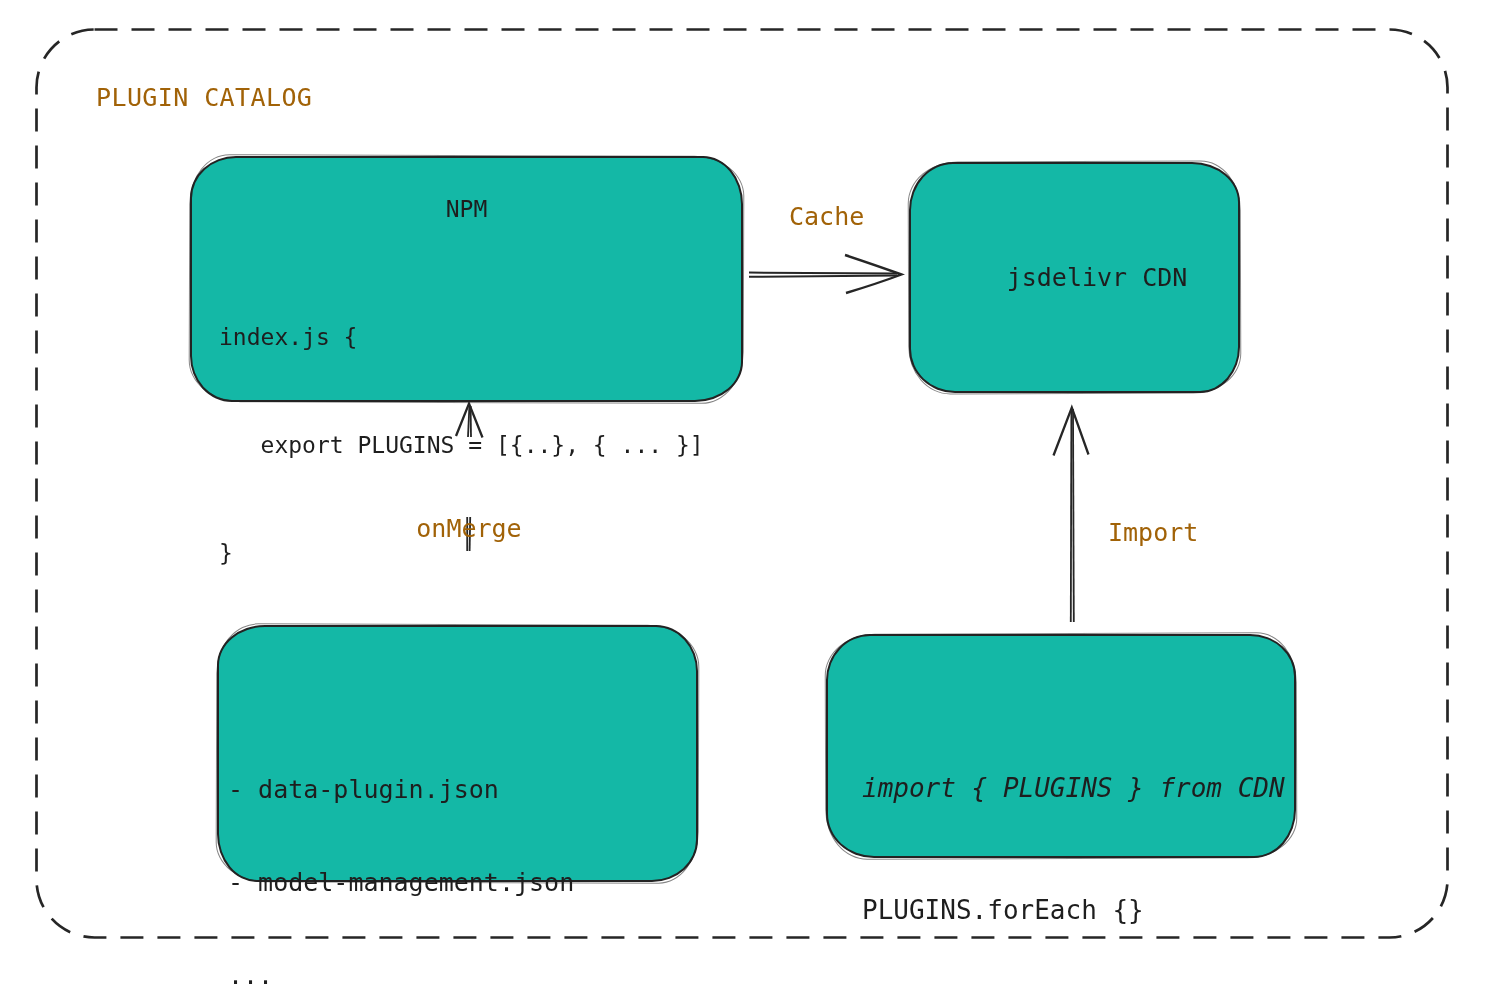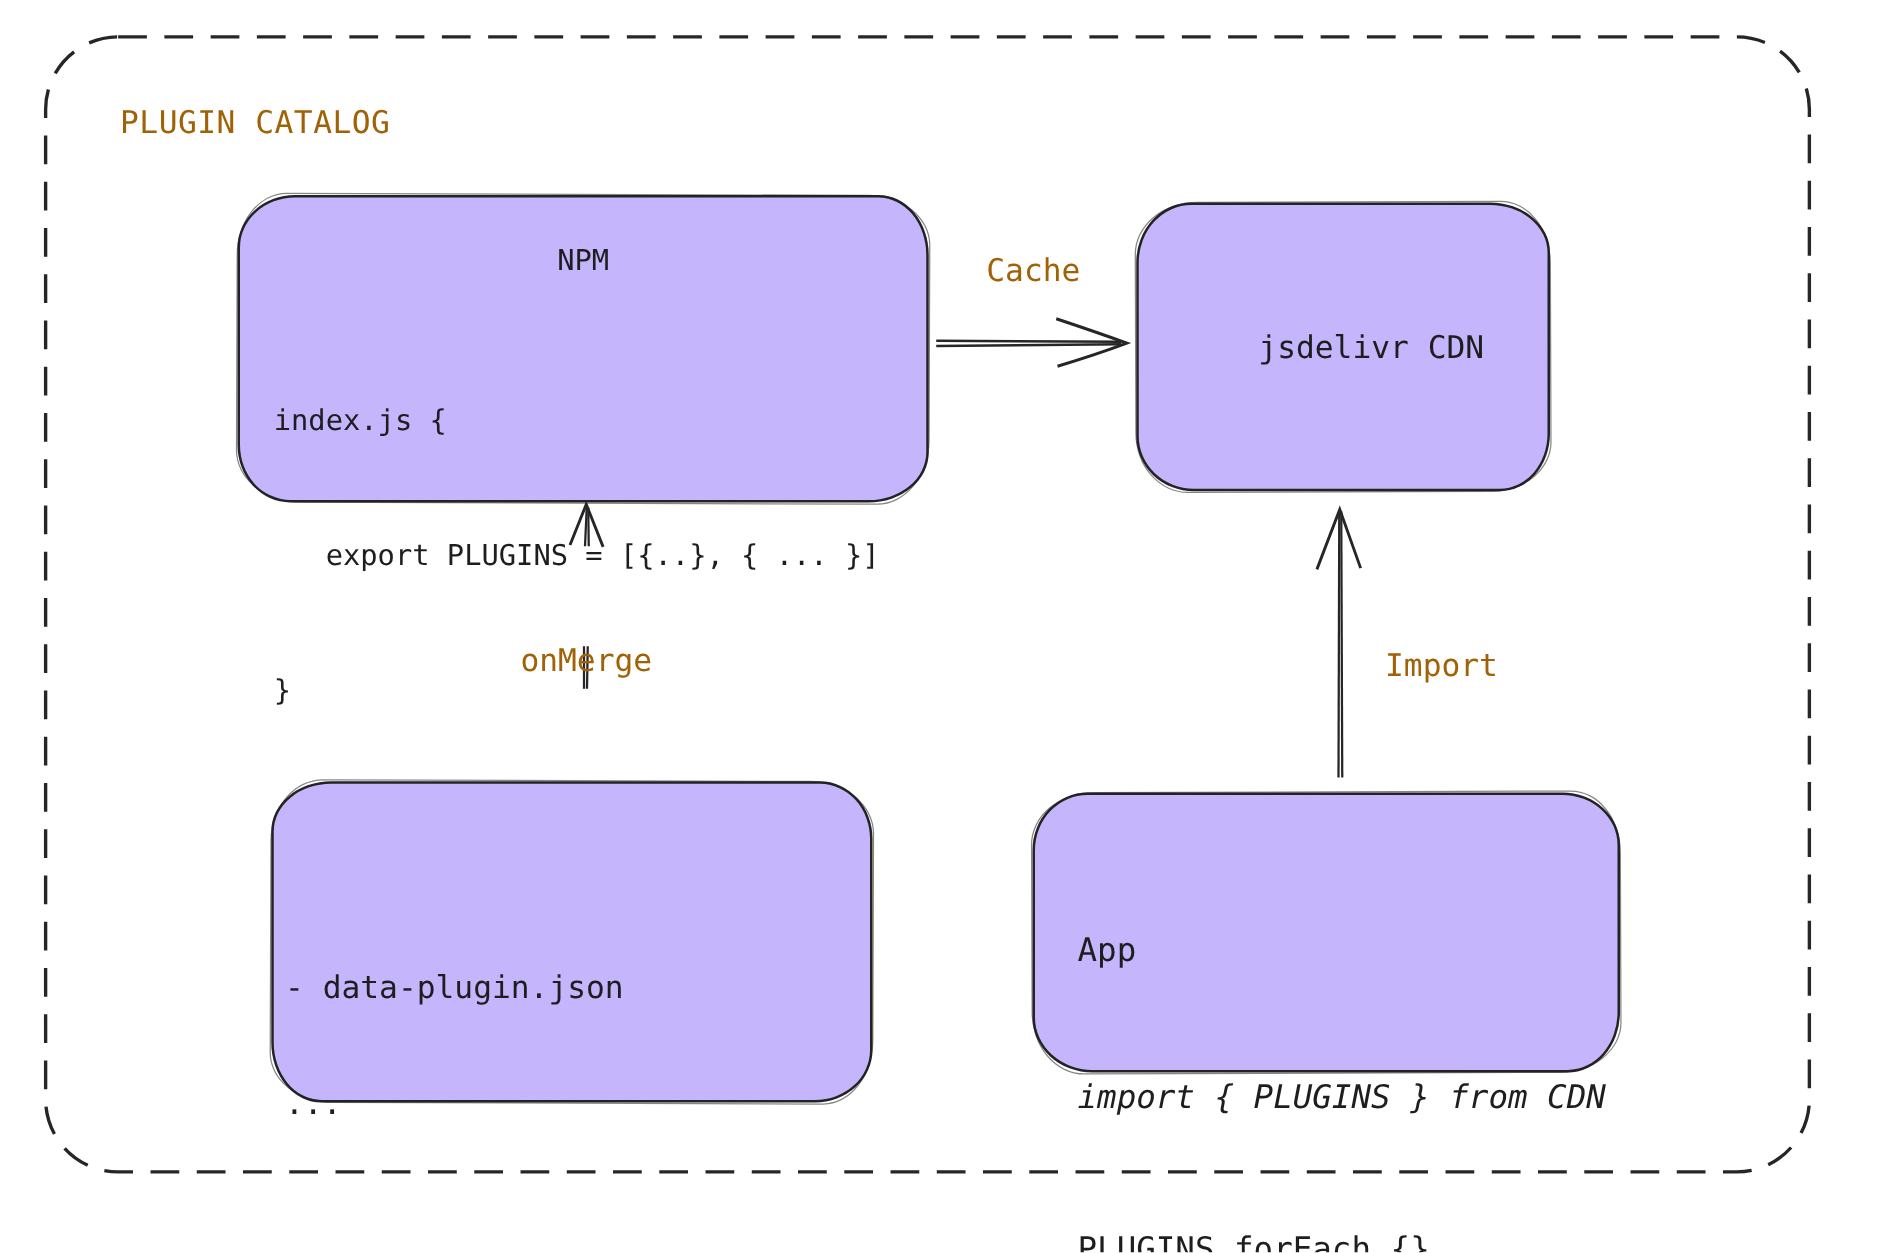--- a/index.html
+++ b/index.html
@@ -21,21 +21,21 @@
   .label {
     position: absolute;
     white-space: pre;
     font-size: 25px;
     line-height: 30px;
     color: #a16207;
   }
   
   .node {
     position: absolute;
-    background: #c4b5fd;
+    background: #14b8a6;
     border: 2.2px solid #232323;
     box-sizing: border-box;
   }
   .node::before {
     content: "";
     position: absolute;
     inset: -3px;
     border: 1.3px solid rgba(35,35,35,0.55);
     pointer-events: none;
   }
@@ -131,24 +131,24 @@
 
   <div class="label cache-label">Cache</div>
 
   <div class="label build-label">
     <div>onMerge</div>
   </div>
 
 
   <div class="node node-repo">
     <div>- data-plugin.json</div>
+    <div>- model-management.json</div>
     <div>...</div>
   </div>
 
   <div class="label import-label">Import</div>
 
   <div class="node node-app">
-    <div class="app-title">App</div>
     <div class="app-line1">import { PLUGINS } from CDN</div>
     <div class="app-line2">PLUGINS.forEach {}</div>
   </div>
 
 </div>
 
 </body></html>

